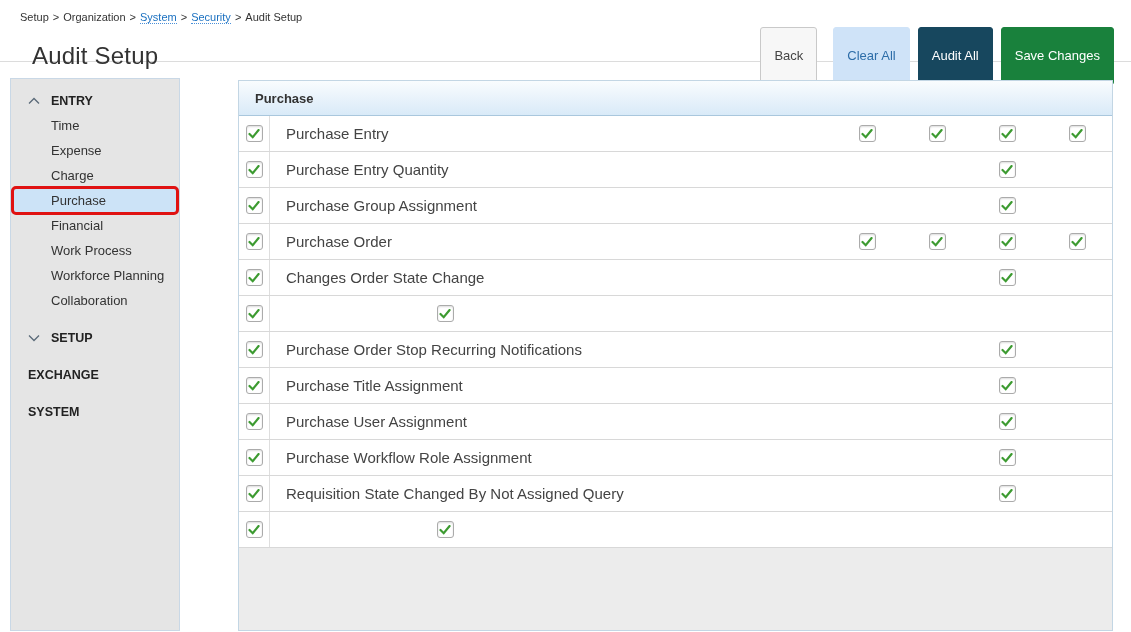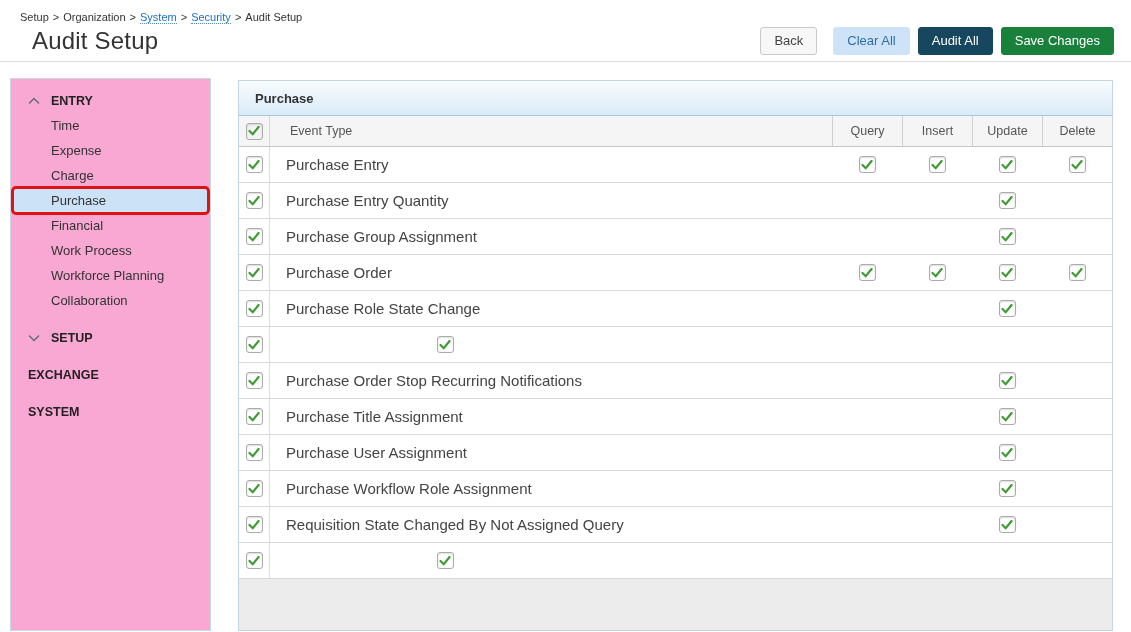--- a/index.html
+++ b/index.html
@@ -9,32 +9,32 @@
   
   .page-header { height:62px; border-bottom:1px solid #dcdcdc; background:#fff; }
   .breadcrumb { padding:11px 0 0 20px; font-size:11px; color:#333; }
   .breadcrumb .crumb { color:#333; }
   .breadcrumb .crumb.link { color:#1a70c0; border-bottom:1px dotted #4a90d9; cursor:pointer; }
   .breadcrumb .sep { margin:0 4px; color:#333; }
   .header-row { display:flex; justify-content:space-between; align-items:center;
     padding:4px 17px 0 32px; }
   .page-title { font-size:24px; font-weight:400; color:#333; letter-spacing:.2px; }
   .toolbar { display:flex; gap:8px; }
-  .btn { font-family:"Liberation Sans",sans-serif; font-size:13px; padding:5px 13px;
+  .btn { font-family:"Liberation Sans",sans-serif; font-size:13px; padding:20px 13px;
     border-radius:3px; border:1px solid transparent; cursor:pointer; line-height:16px; }
   .btn-back  { background:#f7f7f7; border-color:#c9c9c9; color:#444; }
   .btn-clear { background:#cfe3f8; color:#2d6da8; border-color:#cfe3f8;margin-left:8px; }
   .btn-audit { background:#17475e; color:#fff; border-color:#17475e; }
   .btn-save  { background:#19813c; color:#fff; border-color:#19813c; }
 
   
   .content { position:relative; height:569px; }
 
-  .sidebar { position:absolute; left:10px; top:16px; width:201px; bottom:0;
-    background:#f9a8d4; border:1px solid #c9d8e6; padding-top:9px; font-size:13px; }
+  .sidebar { position:absolute; left:10px; top:16px; width:170px; bottom:0;
+    background:#e5e5e5; border:1px solid #c9d8e6; padding-top:9px; font-size:13px; }
   .side-row { position:relative; height:25px; display:flex; align-items:center; cursor:pointer; }
   .side-row .chev { width:14px; margin-left:17px; display:flex; align-items:center; }
   .side-row .grp-label { font-weight:bold; color:#222; margin-left:9px; font-size:12.5px; }
   .side-row.no-chev .grp-label { margin-left:17px; }
   .side-item { position:relative; height:25px; display:flex; align-items:center;
     padding-left:40px; color:#333; cursor:pointer; }
   .side-item.selected { background:#cce3f7; }
   .red-annotation { position:absolute; left:0; right:0; top:-2px; bottom:-2px;
     border:3px solid #e01212; border-radius:5px; pointer-events:none; }
   .side-gap { height:12px; }
@@ -132,34 +132,20 @@
         <span class="grp-label">EXCHANGE</span>
       </div>
       <div class="side-gap"></div>
       <div class="side-row no-chev">
         <span class="grp-label">SYSTEM</span>
       </div>
     </aside>
 
   <section class="panel">
     <div class="panel-header">Purchase</div>
-    <div class="thead" id="thead">
-        <div class="cb-col">
-          <span class="checkbox">
-            <svg width="12" height="10" viewBox="0 0 12 10">
-              <path d="M1.5 5 L4.7 8.2 L10.6 1" stroke="#3d9b31" stroke-width="2.2" fill="none" stroke-linecap="round"></path>
-            </svg>
-          </span>
-        </div>
-        <div class="etype-col">Event Type</div>
-        <div class="cap-col">Query</div>
-        <div class="cap-col">Insert</div>
-        <div class="cap-col">Update</div>
-        <div class="cap-col">Delete</div>
-      </div>
     <div id="tbody">
         <div class="trow">
           <div class="cb-col">
             <span class="checkbox">
               <svg width="12" height="10" viewBox="0 0 12 10">
                 <path d="M1.5 5 L4.7 8.2 L10.6 1" stroke="#3d9b31" stroke-width="2.2" fill="none" stroke-linecap="round"></path>
               </svg>
             </span>
           </div>
           <div class="etype-col">Purchase Entry</div>
@@ -271,21 +257,21 @@
           </div>
         </div>
         <div class="trow">
           <div class="cb-col">
             <span class="checkbox">
               <svg width="12" height="10" viewBox="0 0 12 10">
                 <path d="M1.5 5 L4.7 8.2 L10.6 1" stroke="#3d9b31" stroke-width="2.2" fill="none" stroke-linecap="round"></path>
               </svg>
             </span>
           </div>
-          <div class="etype-col">Purchase Role State Change</div>
+          <div class="etype-col">Changes Order State Change</div>
           <div class="cap-col"></div>
           <div class="cap-col"></div>
           <div class="cap-col">
             <span class="checkbox">
               <svg width="12" height="10" viewBox="0 0 12 10">
                 <path d="M1.5 5 L4.7 8.2 L10.6 1" stroke="#3d9b31" stroke-width="2.2" fill="none" stroke-linecap="round"></path>
               </svg>
             </span>
           </div>
           <div class="cap-col"></div>

